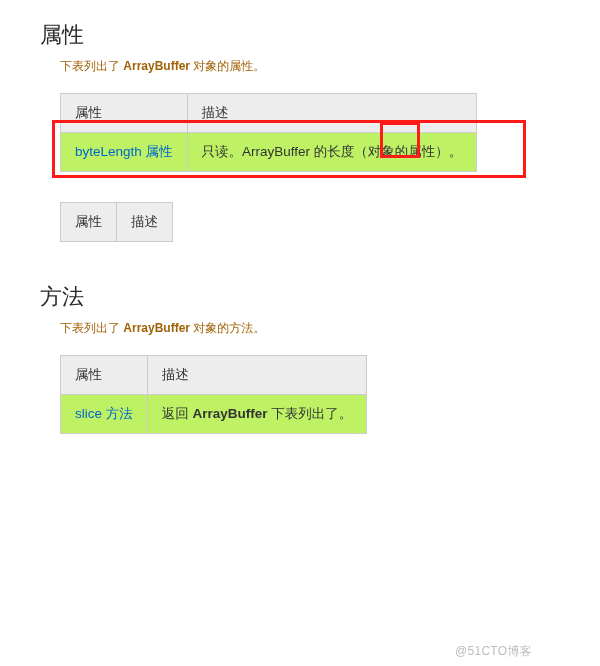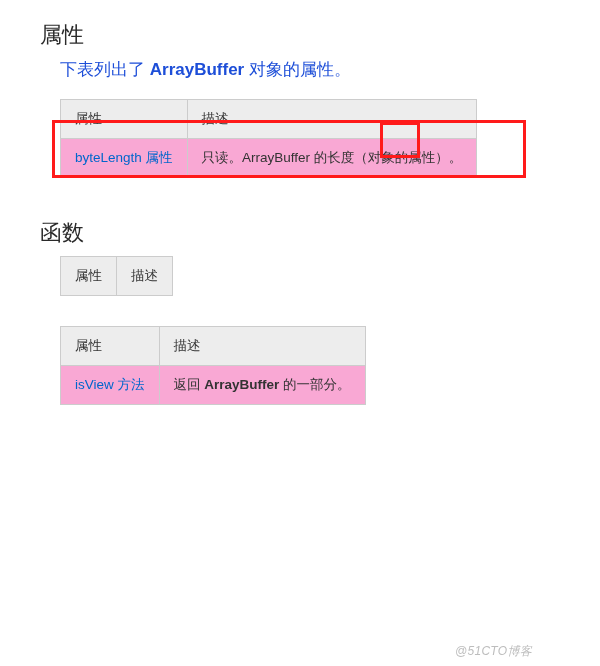--- a/index.html
+++ b/index.html
@@ -15,42 +15,42 @@
     padding: 10px 40px 20px 40px;
   }
   h2 {
     font-size: 22px;
     font-weight: 500;
     margin: 10px 0 8px 0;
     color: #2a2a2a;
   }
   .desc {
     margin: 4px 0 18px 20px;
-    font-size: 17px;
-    color: #1d4ed8;
+    font-size: 12px;
+    color: #a16207;
   }
   .desc b { font-weight: bold; }
   table {
     border-collapse: collapse;
     margin-left: 20px;
     font-size: 13.5px;
   }
   th, td {
     border: 1px solid #ccc;
     padding: 10px 14px;
     text-align: left;
     vertical-align: middle;
   }
   th {
     background: #ededed;
     font-weight: 500;
     color: #333;
   }
   td {
-    background: #f9a8d4;
+    background: #bef264;
   }
   a.link {
     color: #0066cc;
     text-decoration: none;
   }
   .highlight-box {
     position: absolute;
     border: 3px solid #ff1a1a;
     pointer-events: none;
   }
@@ -60,21 +60,20 @@
   }
   .hl-small {
     left: 380px; top: 122px; width: 34px; height: 30px;
   }
   .watermark {
     position: absolute;
     right: 8px;
     bottom: 6px;
     font-size: 12px;
     color: #bdbdbd;
-    font-style: italic;
     letter-spacing: 0.3px;
     margin-top: 19px;
   }
   .page-root {
     position: relative;
     width: 540px;
     height: 666px;
   }
 </style>
 </head>
@@ -100,44 +99,47 @@
         <td>只读。ArrayBuffer 的长度（对象的属性）。</td>
       </tr>
     </tbody>
       </table>
   </div>
 
   <div class="highlight-box hl-main"></div>
   <div class="highlight-box hl-small"></div>
 
   <div class="section">
-    <h2>函数</h2>
     <table>
       <tbody>
           <tr>
         <th>属性</th>
         <th>描述</th>
       </tr>
     </tbody>
       </table>
   </div>
 
   <div class="section">
+    <h2>方法</h2>
+    <p class="desc">
+      <span>下表列出了 </span><b>ArrayBuffer</b><span> 对象的方法。</span>
+    </p>
     <table>
       <tbody>
           <tr>
         <th>属性</th>
         <th>描述</th>
       </tr>
       <tr>
         <td>
-          <a class="link" href="#">isView 方法</a>
+          <a class="link" href="#">slice 方法</a>
         </td>
         <td>
-          <span>返回 </span><b>ArrayBuffer</b><span> 的一部分。</span>
+          <span>返回 </span><b>ArrayBuffer</b><span> 下表列出了。</span>
         </td>
       </tr>
     </tbody>
       </table>
   </div>
 
   <div class="watermark">@51CTO博客</div>
 </div>
 
 </body></html>

